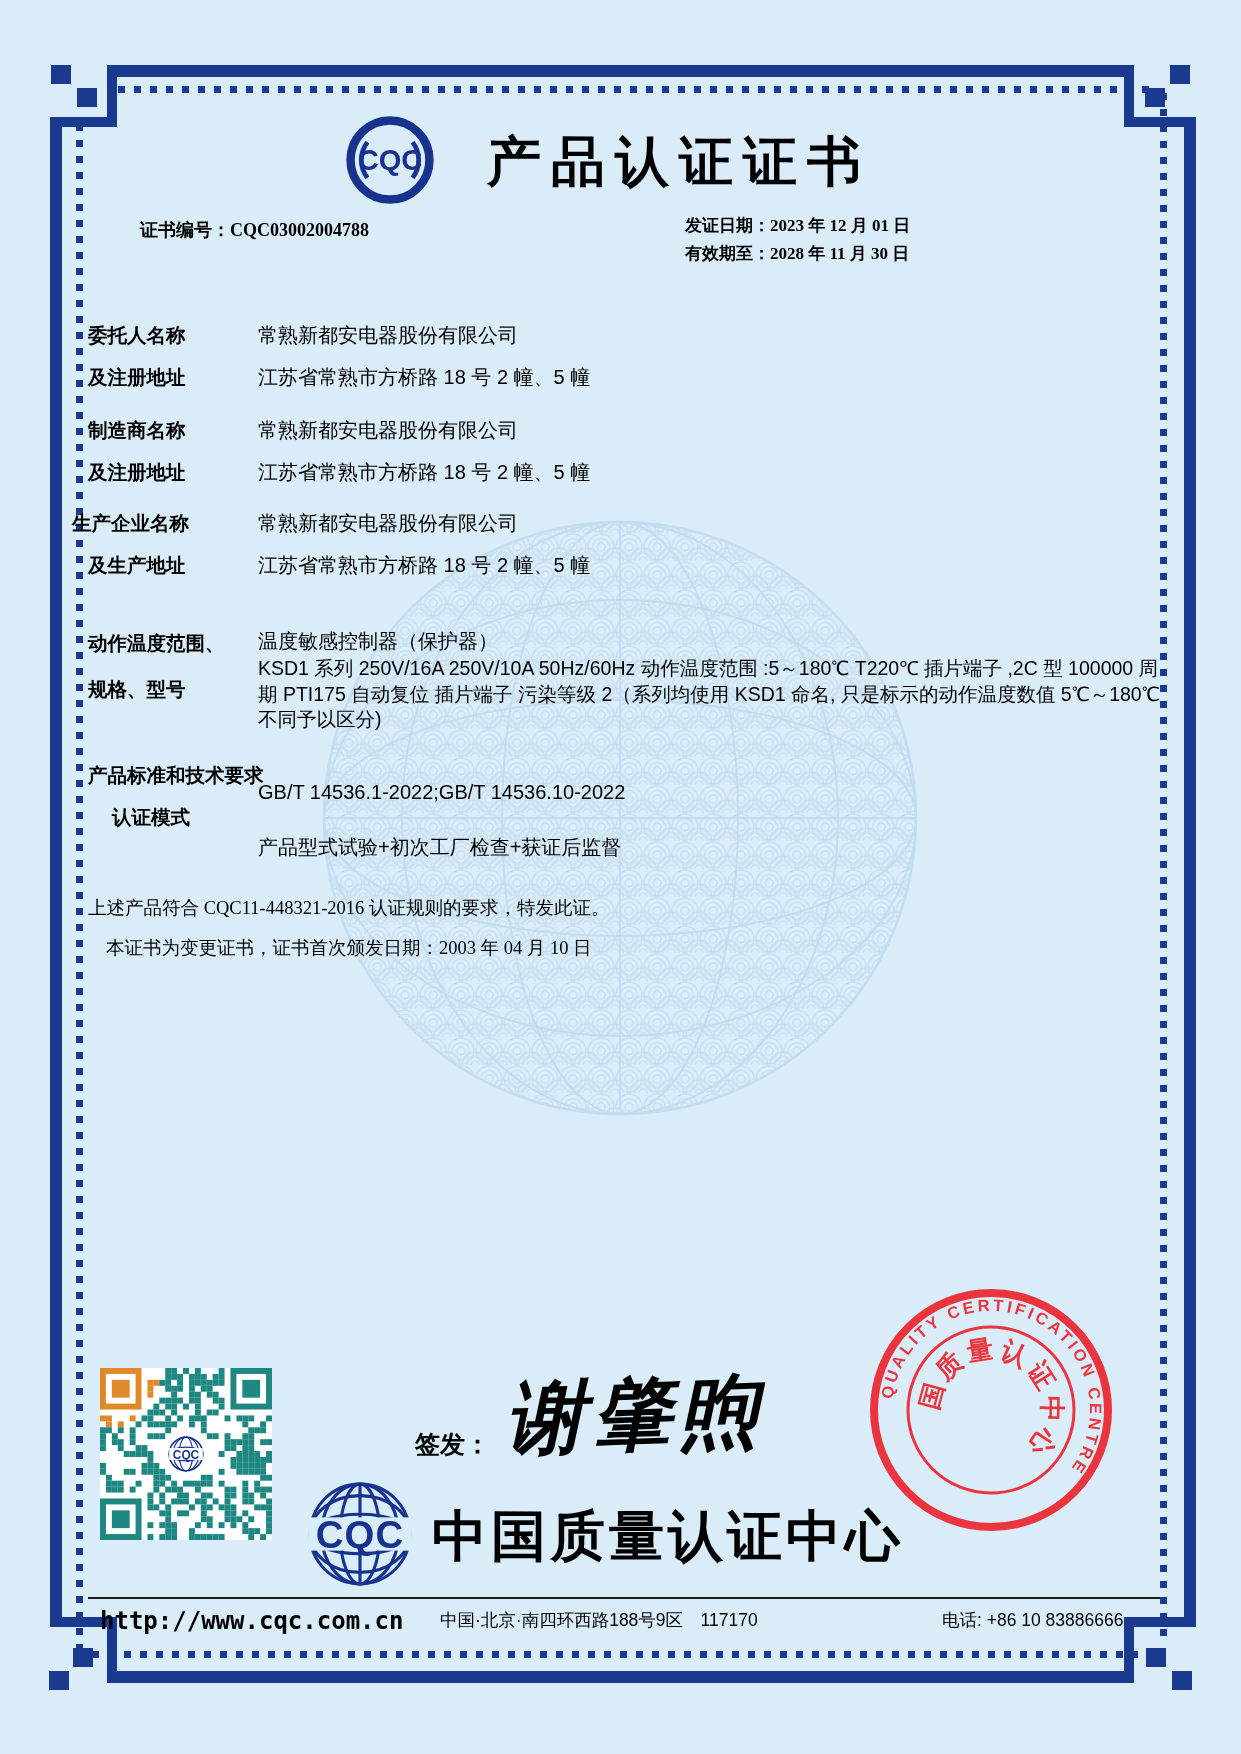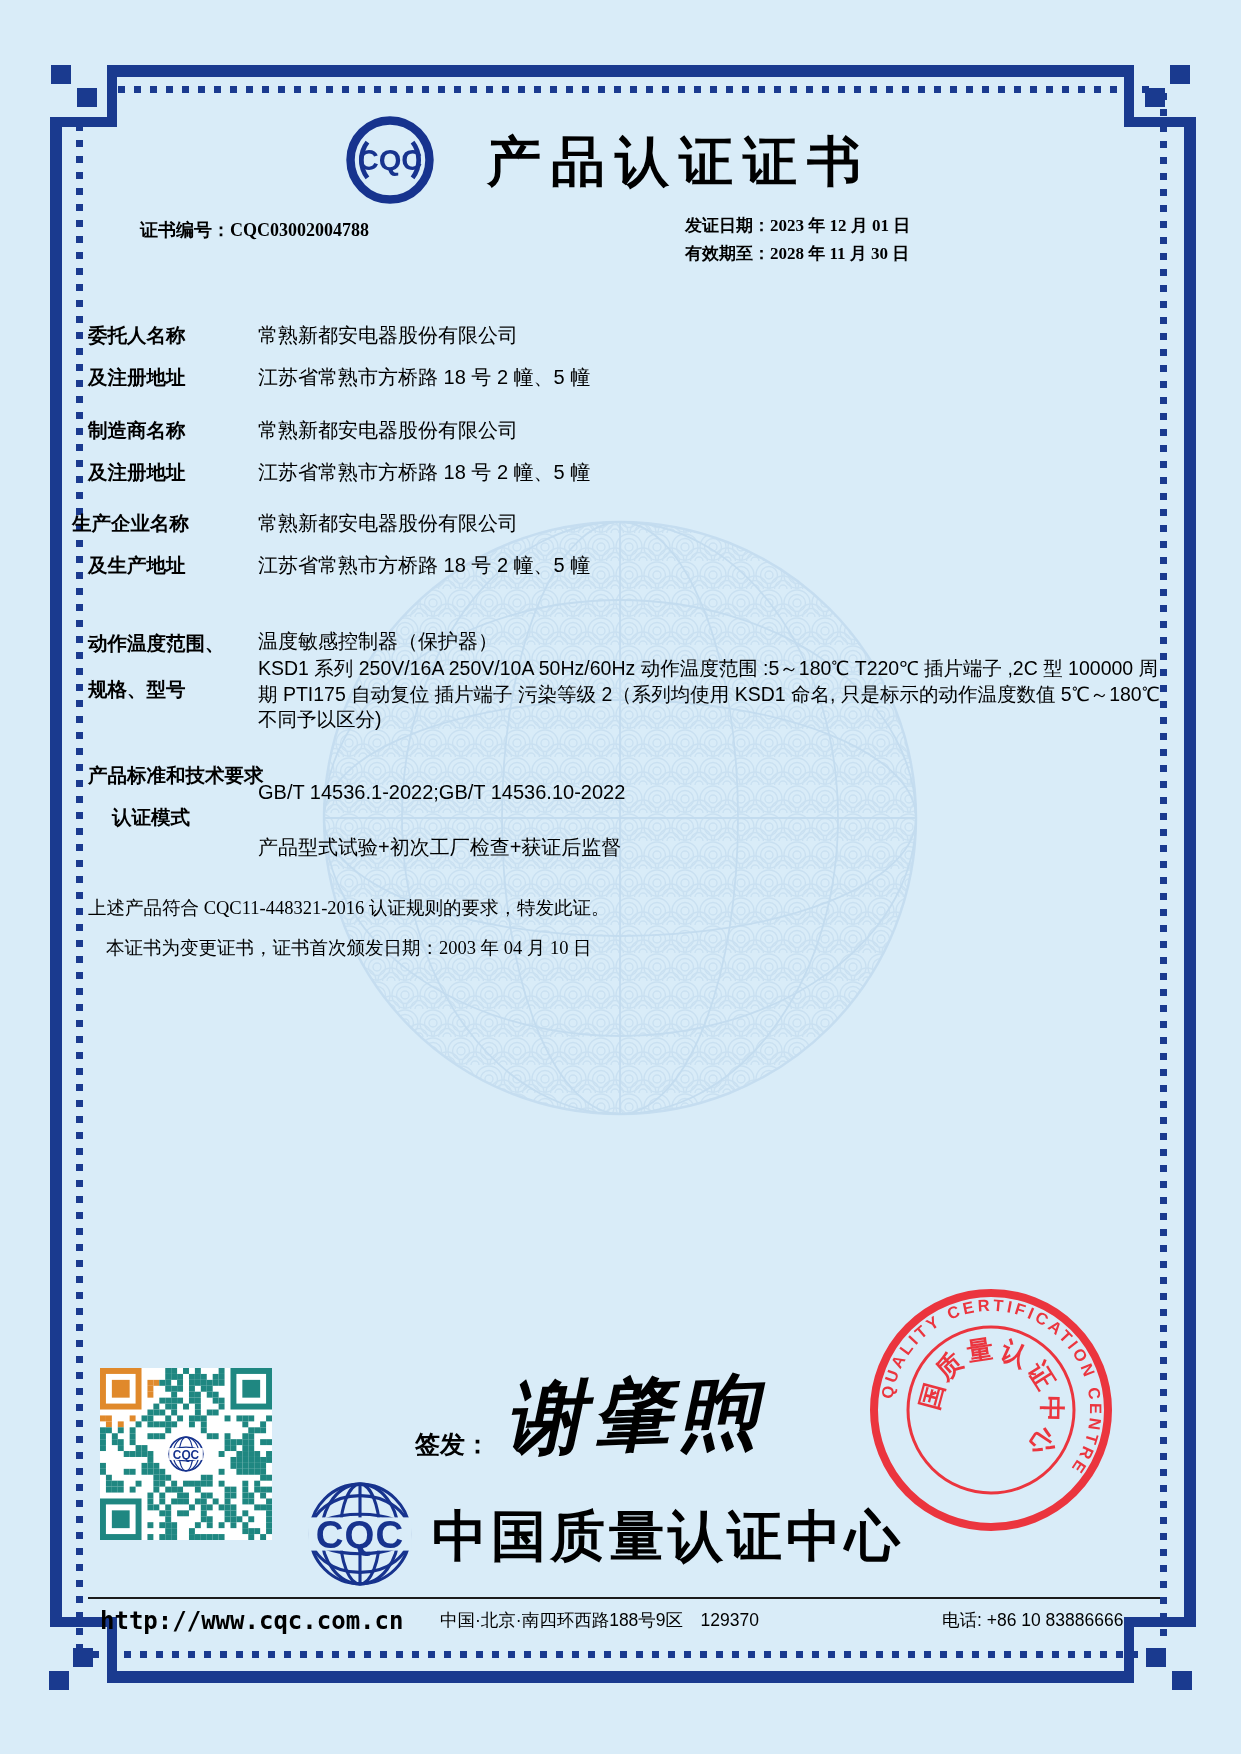--- a/index.html
+++ b/index.html
@@ -495,16 +495,16 @@
         <g transform="rotate(8)">
           <text font-size="26" font-weight="bold" letter-spacing="4" fill="#ee1c25">
             <textPath href="#innP" startOffset="25%" text-anchor="middle">中国质量认证中心</textPath>
           </text>
         </g>
       </g>
     </svg>
 
     <div class="footer-rule"></div>
     <div class="abs ft-mono" style="left:100px; top:1607px;">http://www.cqc.com.cn</div>
-    <div class="abs ft" style="left:440px; top:1608px;">中国·北京·南四环西路188号9区　129370</div>
+    <div class="abs ft" style="left:440px; top:1608px;">中国·北京·南四环西路188号9区　117170</div>
     <div class="abs ft" style="left:942px; top:1608px;">电话: +86 10 83886666</div>
   </div>
 </div>
 
 </body></html>

